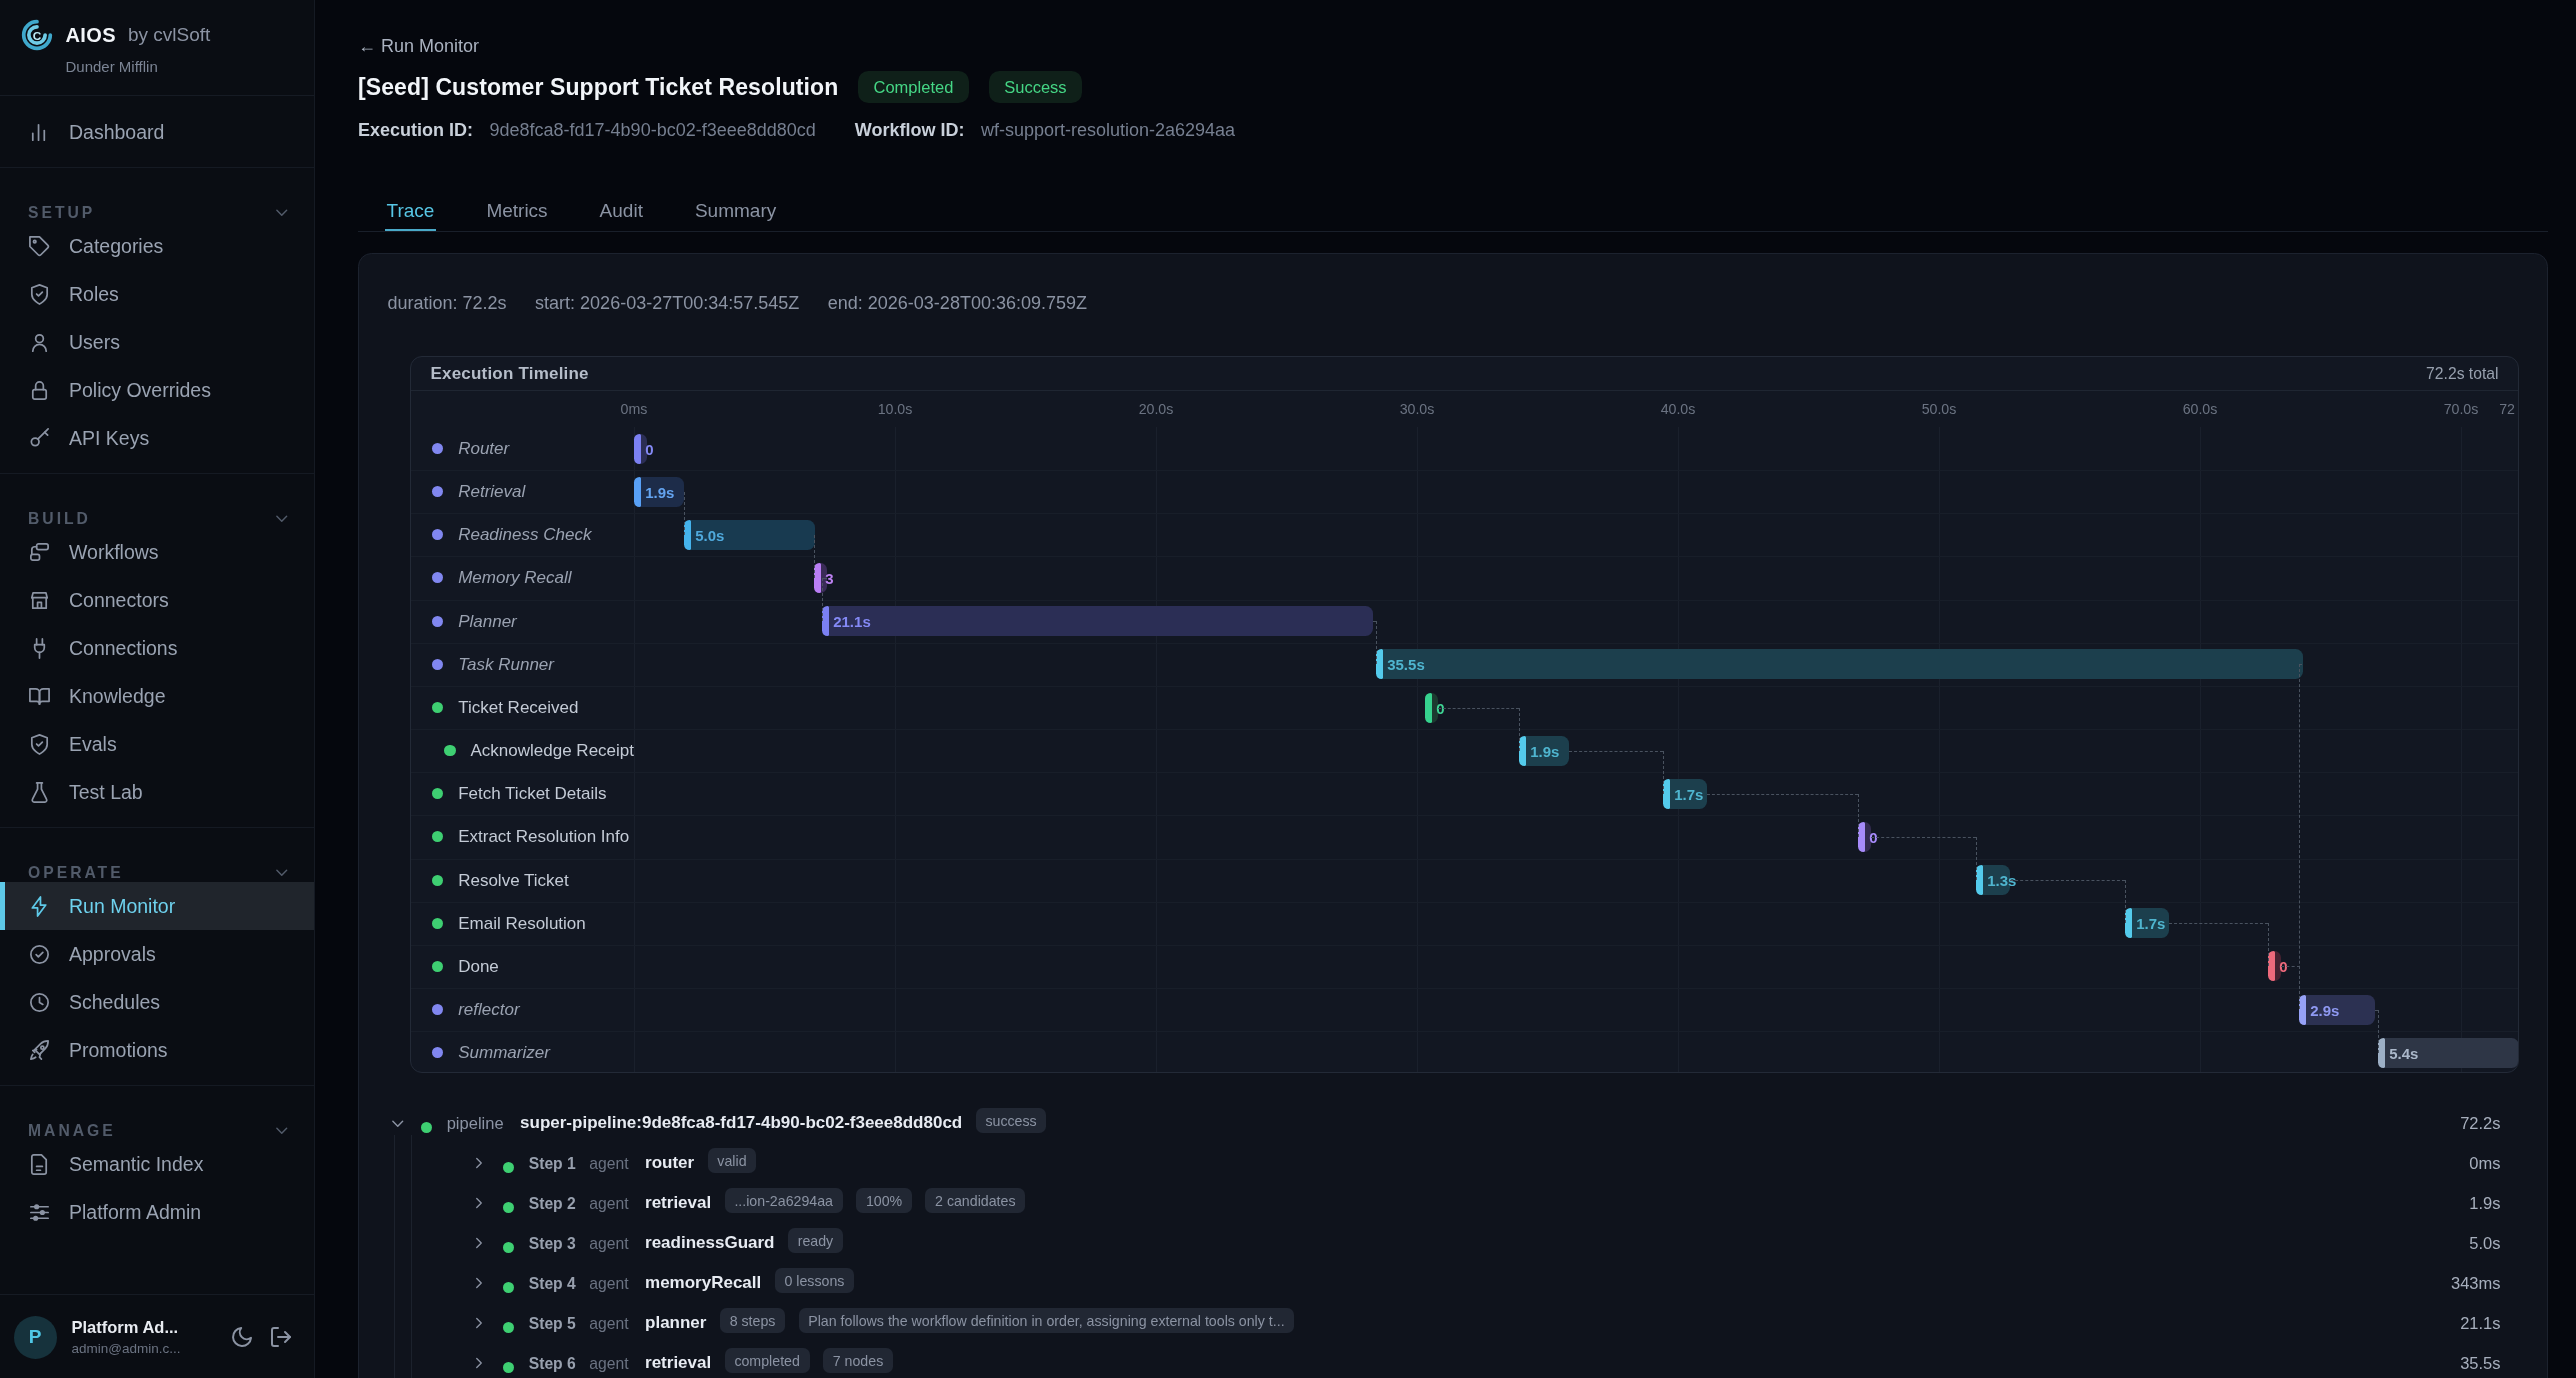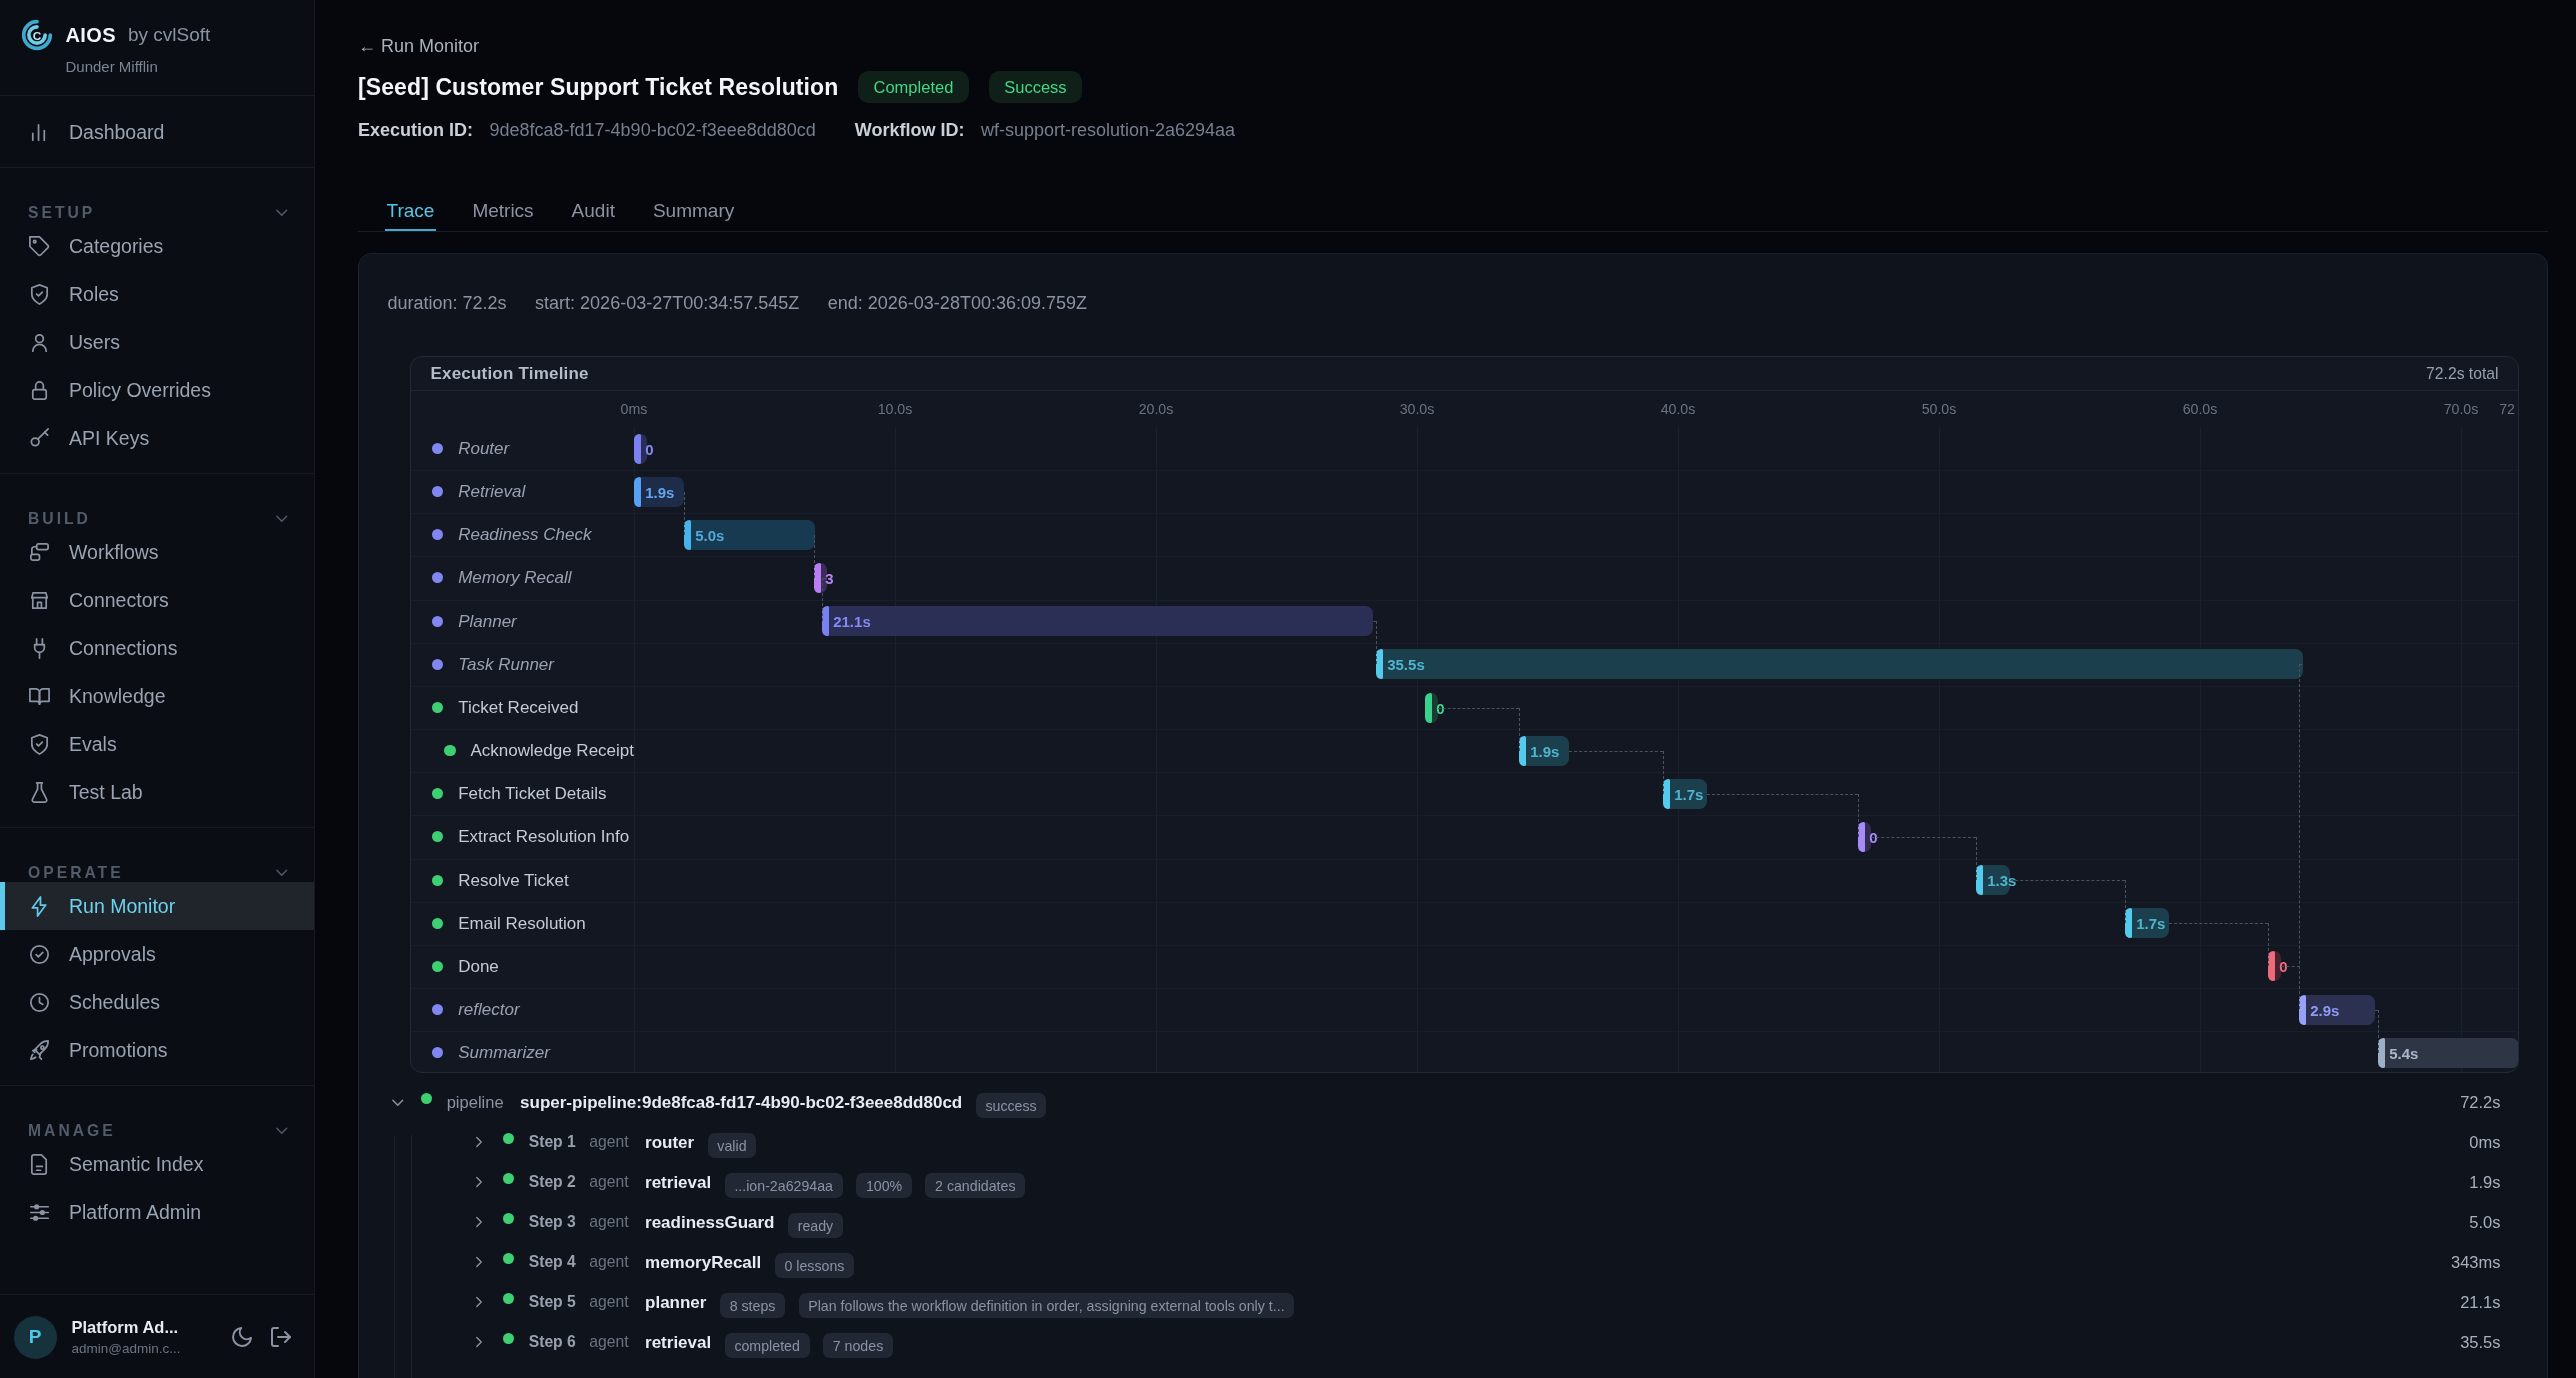--- a/index.html
+++ b/index.html
@@ -43,21 +43,21 @@
   .main { position:absolute; left:315px; top:0; right:0; bottom:0; background:#05070d; }
   .back-link { position:absolute; left:43px; top:36px; font-size:18px; color:#aab2c0; cursor:pointer; }
   .title-row { position:absolute; left:43px; top:71px; display:flex; align-items:center; gap:19.5px; }
   .page-title { font-size:23px; font-weight:700; color:#f2f5f9; letter-spacing:0.1px; }
   .badge-green { background:#0f2019; color:#45d685; font-size:16.5px; padding:6.7px 15.7px; border-radius:10.5px; }
   .ids-row { position:absolute; left:43px; top:120px; display:flex; align-items:center; font-size:18px; }
   .id-label { color:#c9d0da; font-weight:600; }
   .id-value { color:#767f90; margin-left:16.5px; }
   .id-gap { width:39px; }
   .tabs { position:absolute; left:43px; right:28.5px; top:193px; height:39px; border-bottom:0.7px solid #191f2a;
-    display:flex; align-items:center; padding-left:27px; gap:35px; }
+    display:flex; align-items:center; padding-left:27px; gap:49px; }
   .tab { font-size:19px; color:#8b93a3; height:100%; display:flex; align-items:center; cursor:pointer;
     border-bottom:2.2px solid transparent; padding:0 1.5px; }
   .tab.active { color:#57c6e5; border-bottom-color:#4aa9c8; }
 
   .trace-panel { position:absolute; left:43px; top:253px; width:2190px; height:1169px;
     background:#0f131c; border:0.7px solid #1c222e; border-radius:13.5px; }
   .meta-row { position:absolute; left:28.5px; top:39px; display:flex; gap:28.5px; font-size:18px; color:#8b93a3; }
 
   .tl-card { position:absolute; left:51px; top:102px; width:2109px; height:717px;
     background:#121722; border:0.7px solid #232a37; border-radius:12px; overflow:hidden; }
@@ -77,21 +77,21 @@
   .g-name.task { color:#c4cbd6; }
   .g-bar { position:absolute; height:30px; border-radius:7.5px; overflow:visible; cursor:pointer; }
   .g-stripe { position:absolute; left:0; top:0; bottom:0; width:6.7px; border-radius:7.5px 2.2px 2.2px 7.5px; }
   .g-barlab { position:absolute; left:11.2px; top:50%; transform:translateY(-50%); font-size:15px; font-weight:600; white-space:nowrap; }
   .conn-h { position:absolute; border-top:1.5px dashed #49525f; height:0; }
   .conn-v { position:absolute; border-left:1.5px dashed #49525f; width:0; }
 
   
   .tree { position:absolute; left:28.5px; right:28.5px; top:839px; bottom:0; }
   .tree-guide { position:absolute; top:42px; bottom:0; width:0.7px; background:#1c222d; }
-  .t-row { display:flex; align-items:flex-start; height:40px; cursor:pointer; }
+  .t-row { display:flex; align-items:flex-end; height:40px; cursor:pointer; }
   .t-row.root { height:40px; }
   .t-chev { width:19.5px; height:19.5px; color:#8b93a3; flex:0 0 19.5px; }
   .t-dot { width:11.2px; height:11.2px; border-radius:50%; background:#3ecf72; margin:0 0 0 13.5px; flex:0 0 11.2px; }
   .t-kind { font-size:16.5px; color:#8b93a3; margin-left:15px; }
   .t-name { font-size:17px; font-weight:600; color:#e7ebf2; margin-left:16.5px; white-space:nowrap; }
   .t-badge { background:#212733; color:#8b93a3; font-size:14.2px; padding:4.5px 9.7px; border-radius:6.7px; margin-left:13.5px; white-space:nowrap; }
   .t-dur { margin-left:auto; font-size:16.5px; color:#a7afbd; padding-right:18px; }
   .t-step { font-size:15.7px; font-weight:600; color:#98a0ae; margin-left:15px; }
   .t-agent { font-size:15.7px; color:#6b7382; margin-left:13.5px; }
   .t-indent { width:82px; flex:0 0 82px; }

